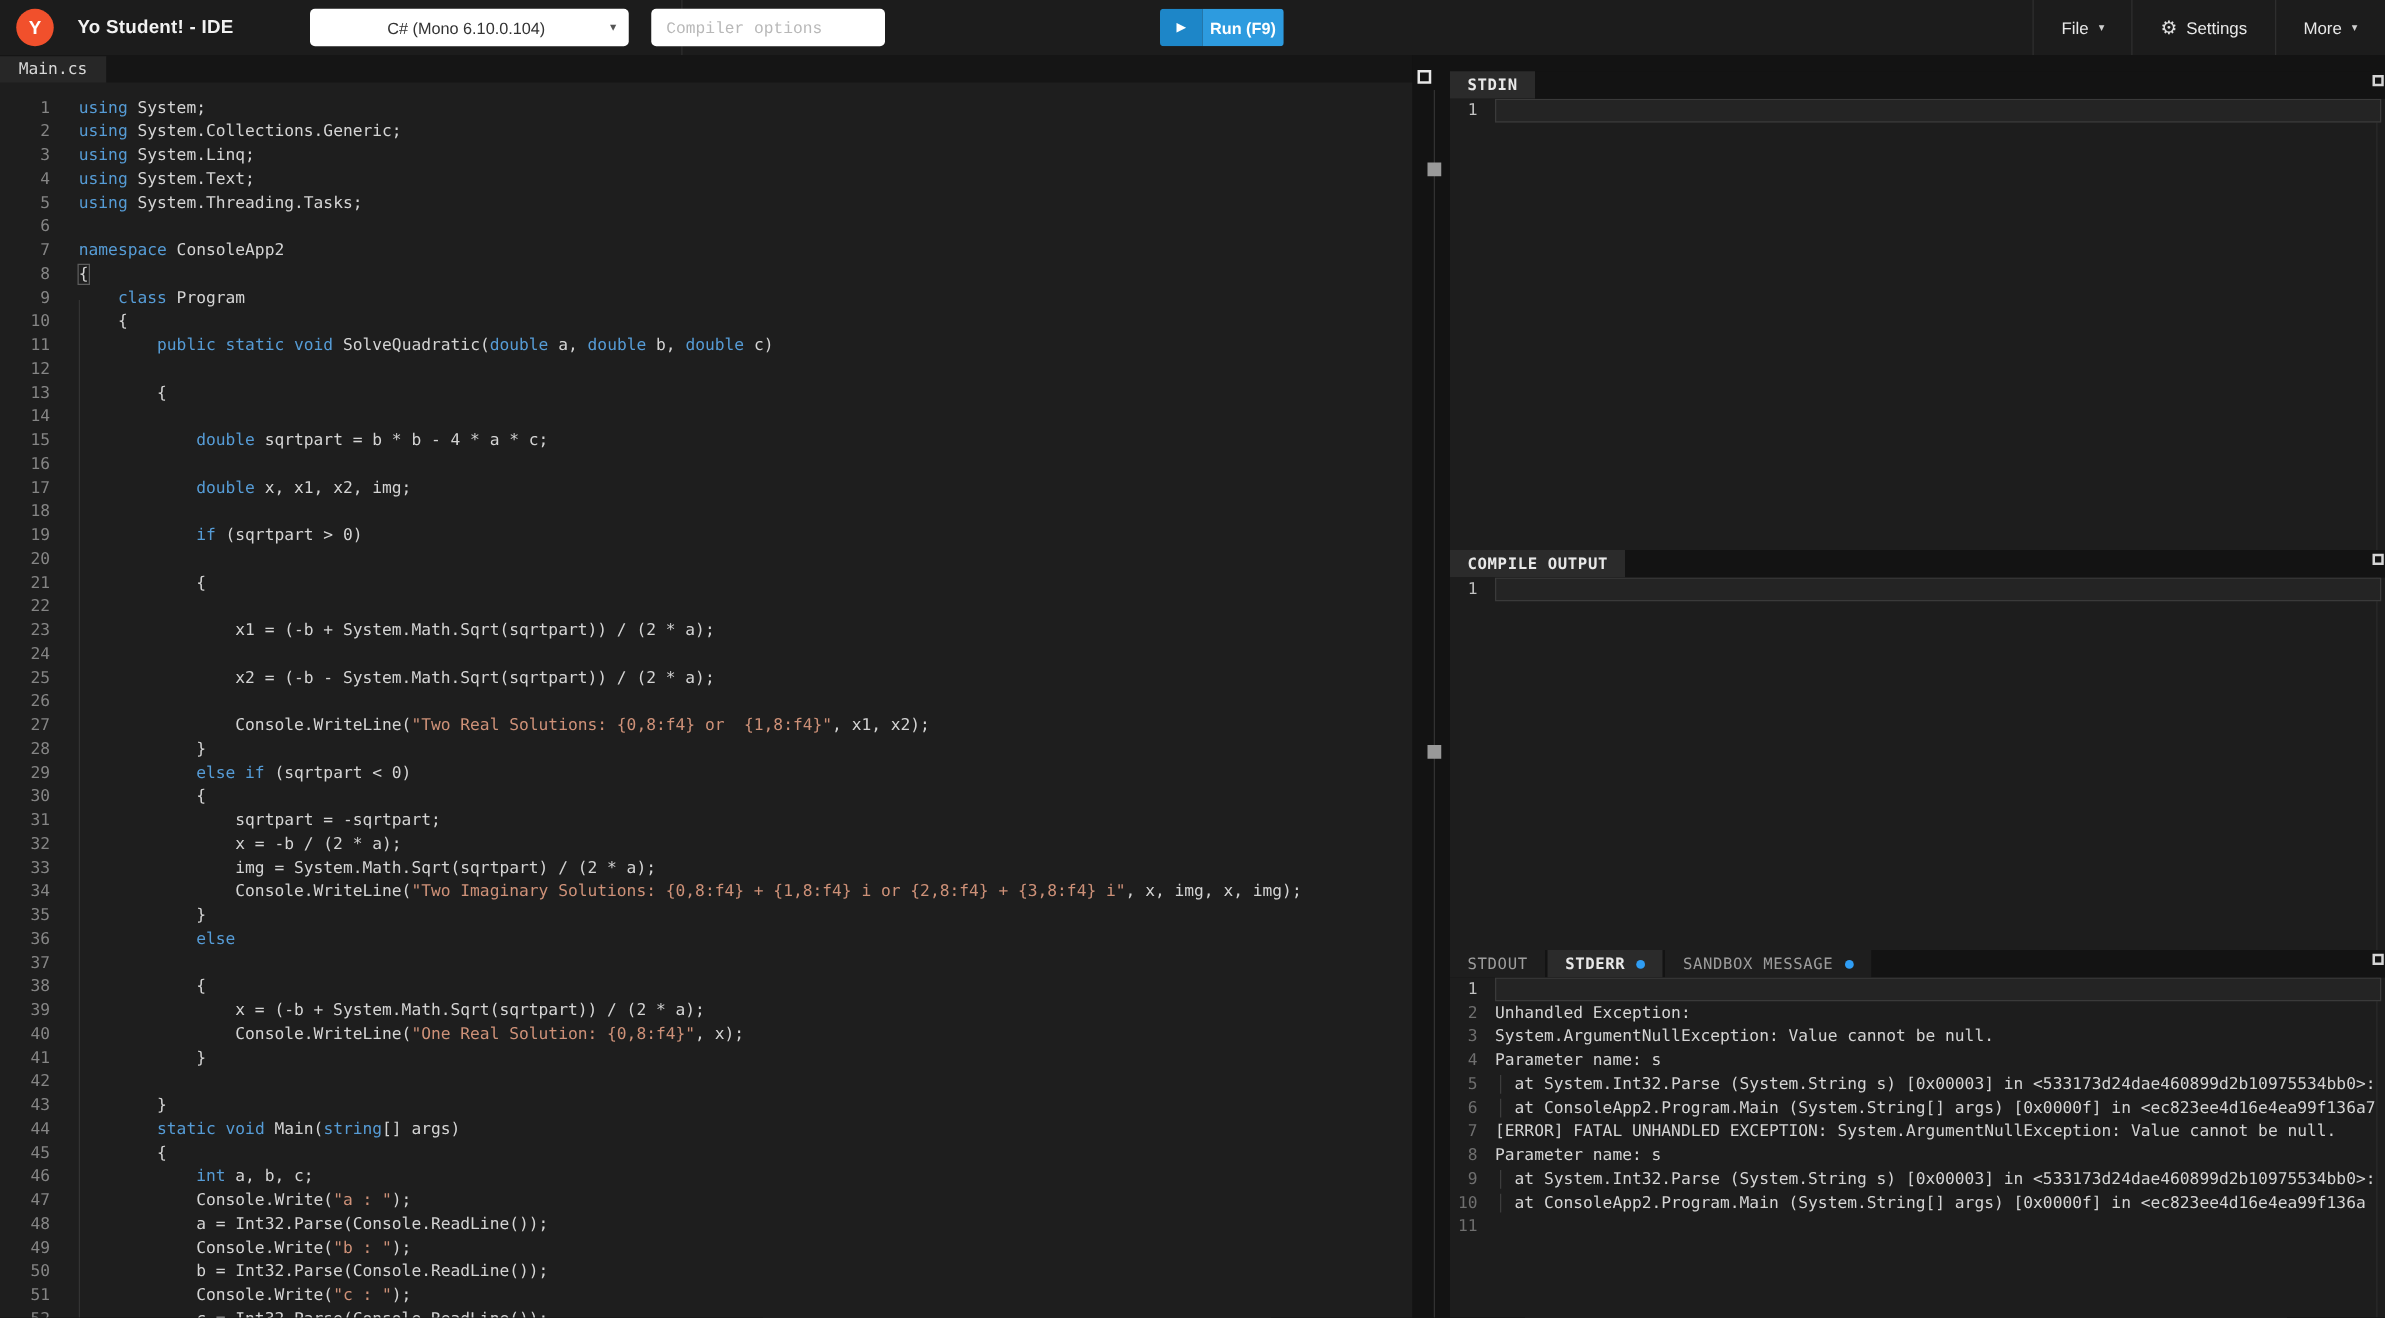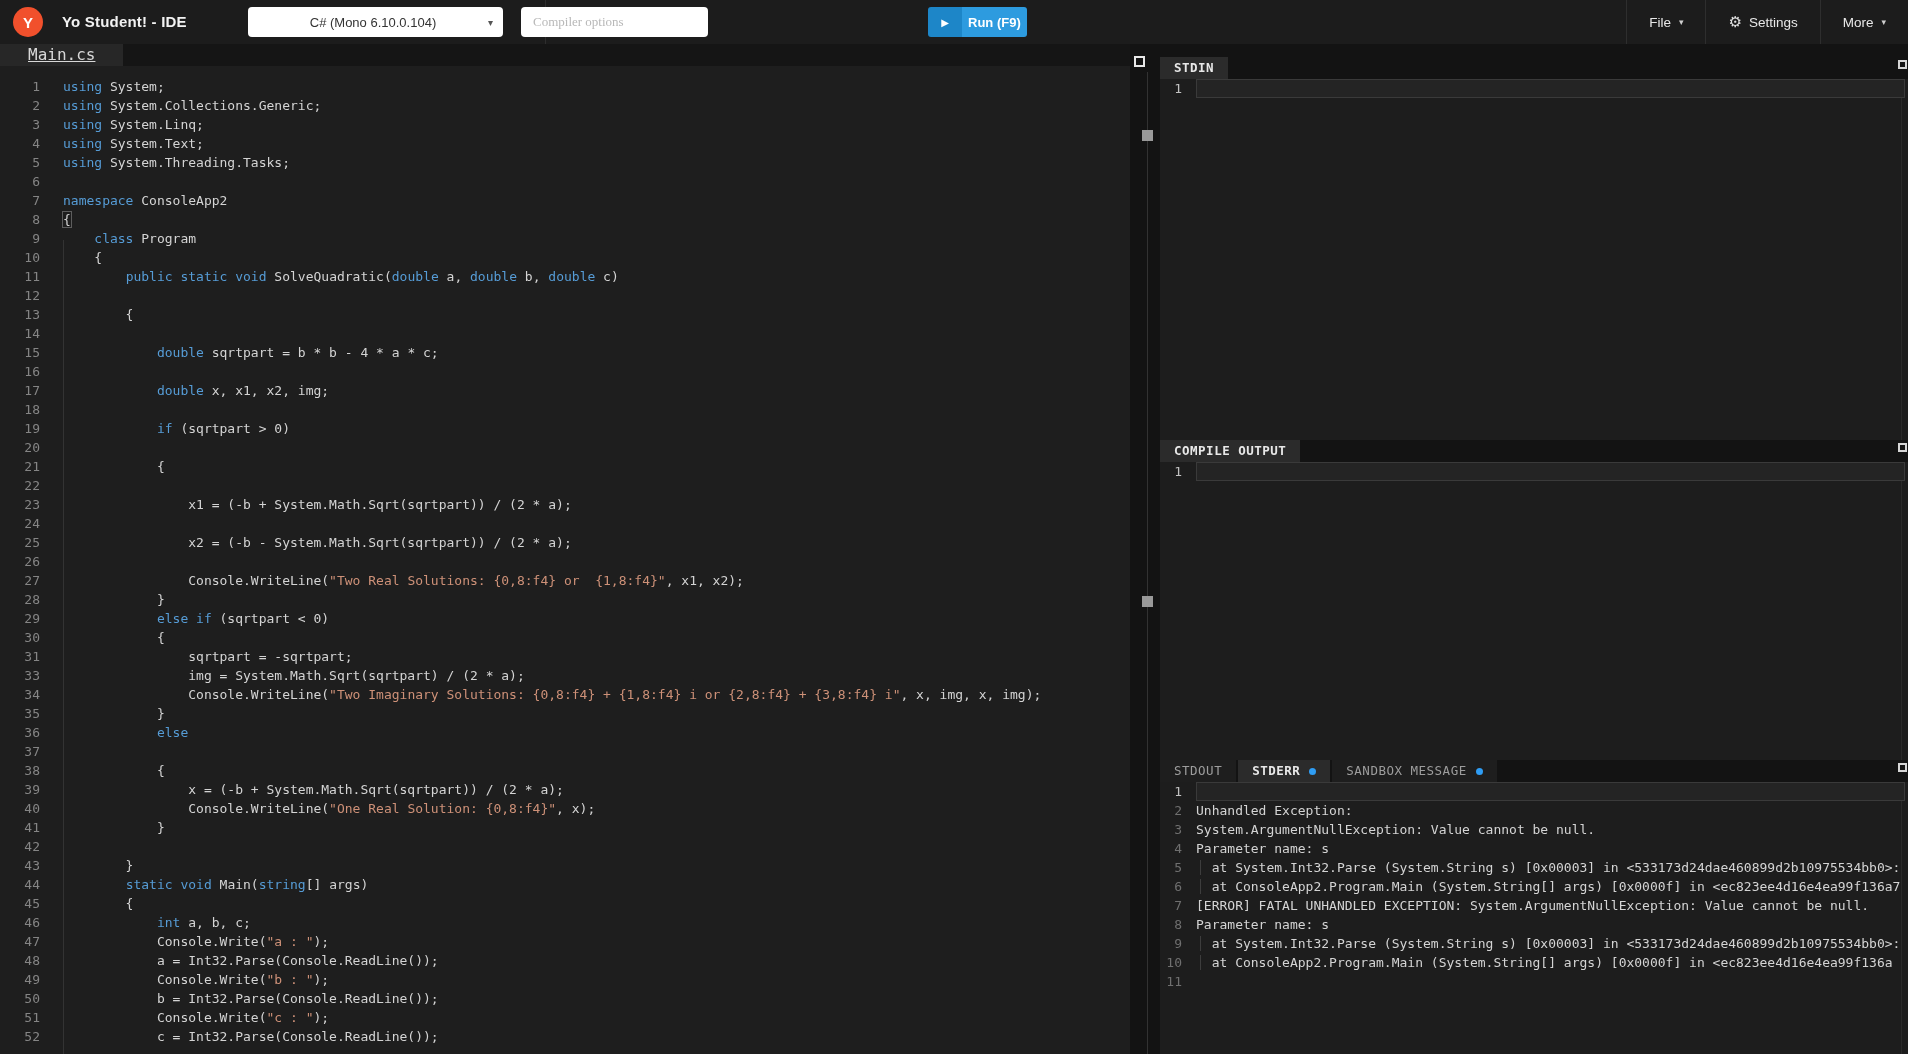--- a/index.html
+++ b/index.html
@@ -9,38 +9,38 @@
   .topbar{position:absolute;left:0;top:0;width:1908px;height:44px;background:#1c1c1c;}
   .tb-sep{position:absolute;top:0;width:1px;height:44px;background:#2e2e2e;}
   .logo{position:absolute;left:13px;top:7px;width:30px;height:30px;border-radius:50%;
     background:#f1502c;color:#fff;font-weight:bold;font-size:15px;display:flex;align-items:center;justify-content:center;}
   .title{position:absolute;left:62px;top:0;height:44px;line-height:44px;color:#f2f2f2;font-weight:bold;font-size:15px;letter-spacing:.2px;}
   .lang-select{position:absolute;left:248px;top:7px;width:255px;height:30px;background:#fff;border-radius:4px;
     display:flex;align-items:center;font-size:13px;color:#333;padding:0 10px;box-sizing:border-box;cursor:pointer;}
   .lang-select .val{flex:1;text-align:center;}
   .lang-select .caret{color:#555;font-size:10px;}
   .tb-input{position:absolute;top:7px;height:30px;background:#fff;border:none;border-radius:4px;
-    font-size:13px;color:#333;padding:0 12px;box-sizing:border-box;outline:none;font-family:Liberation Serif, serif;}
+    font-size:13px;color:#333;padding:0 12px;box-sizing:border-box;outline:none;font-family:Liberation Mono, monospace;}
   .tb-input::placeholder{color:#b8b8b8;}
   .in1{left:521px;width:187px;}
   .in2{left:724px;width:187px;margin-top:39px;}
   .run-btn{position:absolute;left:928px;top:7px;height:30px;border-radius:3px;overflow:hidden;
     display:flex;align-items:stretch;cursor:pointer;}
   .run-play{width:34px;background:#1d86c8;color:#fff;font-size:10px;display:flex;align-items:center;justify-content:center;}
   .run-label{background:#2d9bdf;color:#fff;font-weight:bold;font-size:13px;display:flex;align-items:center;padding:0 6px;}
   .tb-right{position:absolute;right:0;top:0;height:44px;display:flex;margin-left:44px;}
   .tb-item{height:44px;display:flex;align-items:center;padding:0 22px;color:#e8e8e8;font-size:13.5px;
     border-left:1px solid #2e2e2e;cursor:pointer;}
   .tb-item .caret{margin-left:8px;font-size:9px;color:#cfcfcf;}
   .tb-item .gear{margin-right:7px;font-size:15px;color:#e0e0e0;}
   
   .editor-region{position:absolute;left:0;top:44px;width:1130px;height:1010px;background:#151515;}
   .ed-tabbar{position:absolute;left:0;top:0;width:100%;height:22px;background:#151515;}
-  .ed-tab{display:inline-block;height:22px;line-height:22px;padding:0 28px;background:#272727;color:#d8d8d8;
-    font-size:16px;cursor:pointer;text-decoration:underline;}
+  .ed-tab{display:inline-block;height:22px;line-height:22px;padding:0 15px;background:#272727;color:#d8d8d8;
+    font-size:13px;cursor:pointer;}
   .ed-body{position:absolute;left:0;top:22px;width:100%;height:988px;background:#1e1e1e;overflow:hidden;}
   #editor-lines{padding-top:11px;}
   .erow{display:flex;height:19px;line-height:19px;font-size:13px;}
   .erow .num{width:40px;text-align:right;color:#858585;flex:none;}
   .erow .code{padding-left:23px;white-space:pre;flex:1;color:#d4d4d4;}
   .k{color:#569cd6;}  .s{color:#ce9178;}  .p{color:#d4d4d4;}
   .bm{outline:1px solid #5d5d5d;}
   .indent-guide{position:absolute;left:63px;top:174px;width:1px;height:828px;background:#333;}
   
   .divider{position:absolute;left:1130px;top:44px;width:30px;height:1010px;background:#131313;}
@@ -229,20 +229,24 @@
         </div>
         <div class="erow">
           <span class="num">30</span>
           <span class="code"><span class="p">            {</span></span>
         </div>
         <div class="erow">
           <span class="num">31</span>
           <span class="code"><span class="p">                sqrtpart = -sqrtpart;</span></span>
         </div>
         <div class="erow">
+          <span class="num">32</span>
+          <span class="code"><span class="p">                x = -b / (2 * a);</span></span>
+        </div>
+        <div class="erow">
           <span class="num">33</span>
           <span class="code"><span class="p">                img = System.Math.Sqrt(sqrtpart) / (2 * a);</span></span>
         </div>
         <div class="erow">
           <span class="num">34</span>
           <span class="code"><span class="p">                Console.WriteLine(</span><span class="s">"Two Imaginary Solutions: {0,8:f4} + {1,8:f4} i or {2,8:f4} + {3,8:f4} i"</span><span class="p">, x, img, x, img);</span></span>
         </div>
         <div class="erow">
           <span class="num">35</span>
           <span class="code"><span class="p">            }</span></span>

